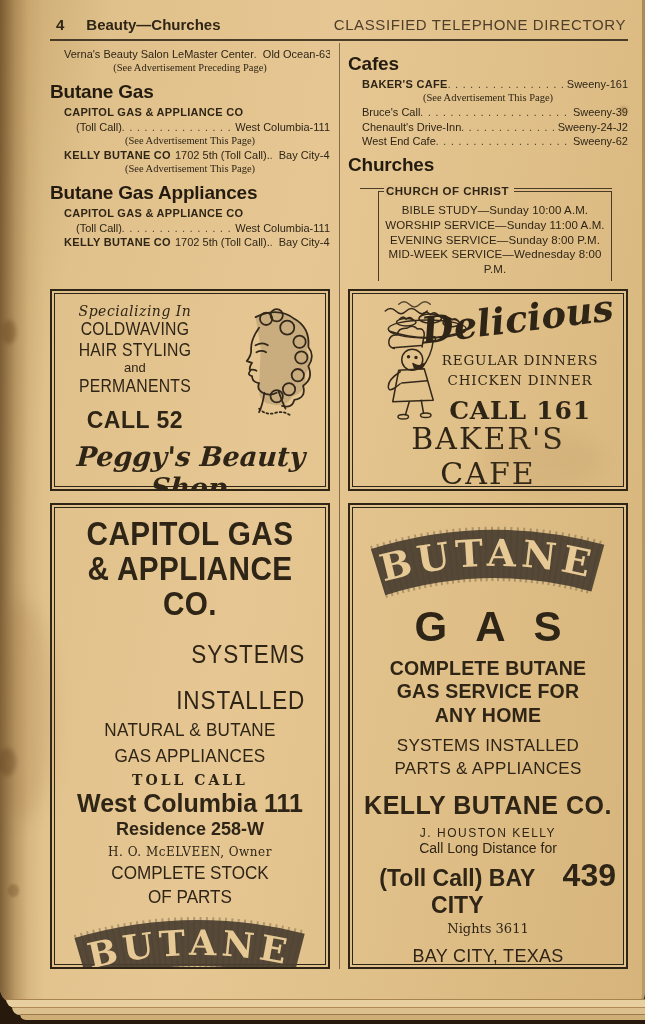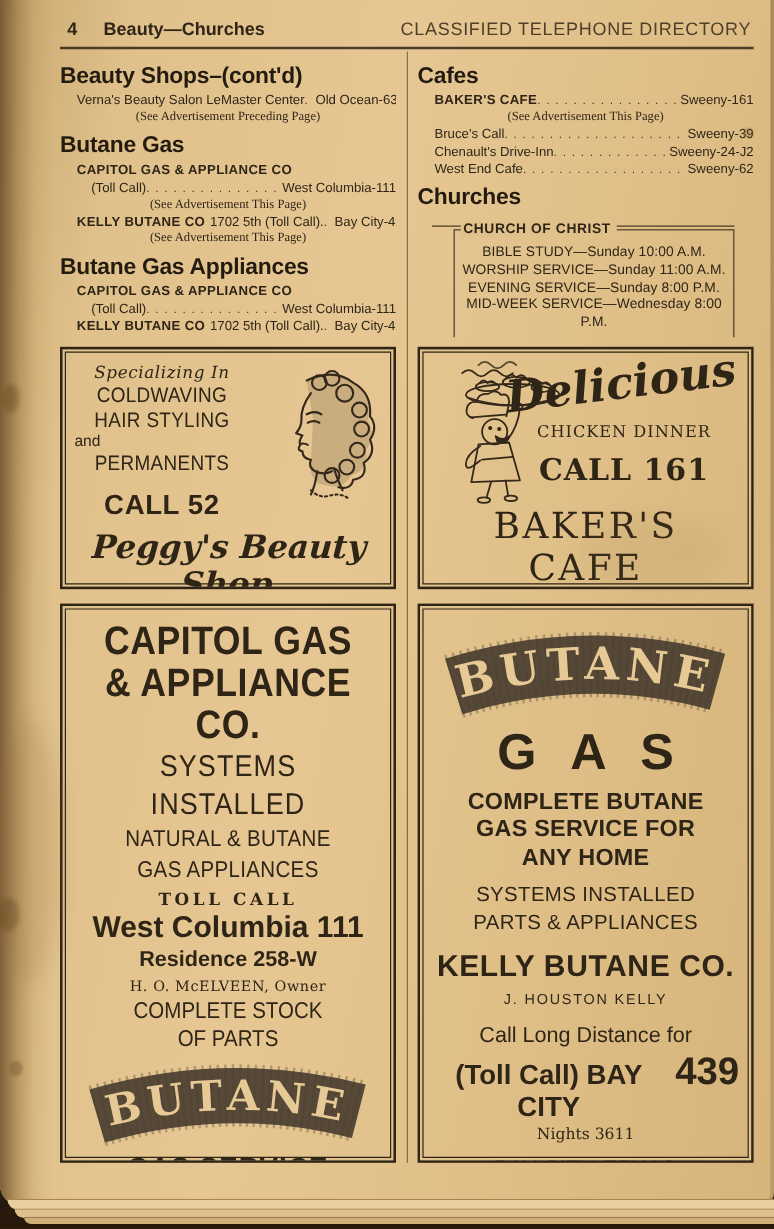--- a/index.html
+++ b/index.html
@@ -74,53 +74,53 @@
     padding:12px 10px;overflow:hidden;position:relative;}
   .row2 .ad,.ad.tall{height:466px;}
   .ad.short{height:202px;}
   .c{text-align:center;}
   .cond{display:block;transform:scaleX(.9);transform-origin:50% 50%;}
 
   
   .peggy-grid{display:grid;grid-template-columns:57% 43%;align-items:start;}
   .pg-special{font-family:"DejaVu Serif",serif;font-style:italic;font-size:14px;letter-spacing:.5px;text-align:center;}
   .pg-line{font-size:17.5px;line-height:1.18;text-align:center;letter-spacing:.3px;}
-  .pg-and{font-size:13px;text-align:left;line-height:1.2;}
+  .pg-and{font-size:13px;text-align:center;line-height:1.2;}
   .pg-call{font-weight:700;font-size:23px;text-align:center;margin-top:10px;letter-spacing:.5px;}
   .script{font-family:"DejaVu Serif",serif;font-style:italic;font-weight:700;}
   .pg-name{font-size:27px;text-align:center;margin-top:6px;transform:skewX(-4deg);}
 
   
   .bk-top{position:relative;height:118px;}
   .bk-chef{position:absolute;left:-2px;top:-4px;}
   .bk-script{position:absolute;right:2px;top:-6px;font-size:37px;transform:rotate(-7deg);}
   .bk-items{position:absolute;right:10px;top:48px;width:172px;text-align:center;
     font-family:"DejaVu Serif",serif;font-size:13.5px;line-height:1.45;letter-spacing:.8px;}
   .bk-call{font-weight:700;font-size:25px;margin-top:3px;}
   .bk-name{font-family:"DejaVu Serif",serif;font-size:30px;letter-spacing:2px;text-align:center;margin-top:0;}
 
   
   .cap-name{font-weight:700;font-size:33px;line-height:1.06;letter-spacing:.5px;}
-  .cap-sys{font-size:25px;line-height:1.1;letter-spacing:1px;margin-top:4px;}
+  .cap-sys{font-size:25px;line-height:1.1;letter-spacing:1px;margin-top:19px;text-align:right;}
   .cap-prod{font-size:19px;line-height:1.15;margin-top:4px;letter-spacing:.3px;}
   .cap-toll{font-family:"DejaVu Serif",serif;font-weight:700;font-size:14px;letter-spacing:3px;margin-top:5px;}
   .cap-phone{font-weight:700;font-size:25px;margin-top:1px;}
   .cap-res{font-weight:700;font-size:18px;margin-top:1px;}
   .cap-owner{font-family:"DejaVu Serif",serif;font-size:12px;margin-top:5px;letter-spacing:.5px;}
   .cap-stock{font-size:19px;line-height:1.15;margin-top:3px;}
   .banner{display:block;margin:2px auto 0;}
   .cap-service{font-weight:700;font-size:23px;letter-spacing:1px;margin-top:0;}
 
   
   .kl-gas{font-weight:700;font-size:42px;letter-spacing:9px;margin-top:2px;padding-left:9px;}
   .kl-offer{font-weight:700;font-size:19.5px;line-height:1.2;margin-top:6px;letter-spacing:.2px;}
   .kl-svc{font-size:17px;line-height:1.35;margin-top:8px;letter-spacing:.3px;}
   .kl-name{font-weight:700;font-size:25px;margin-top:10px;letter-spacing:.5px;}
   .kl-owner{font-size:12px;letter-spacing:1.5px;margin-top:6px;}
-  .kl-callnote{font-size:18px;margin-top:12px;}
+  .kl-callnote{font-size:14px;}
   .kl-phone{display:flex;justify-content:space-between;align-items:baseline;gap:8px;margin-top:1px;}
   .kl-phone .pfx{font-weight:700;font-size:23px;}
   .kl-phone .n{font-weight:700;font-size:32px;}
   .kl-nights{font-family:"DejaVu Serif",serif;font-size:13px;margin-top:2px;}
   .kl-city{font-size:18px;margin-top:10px;letter-spacing:.3px;}
 
   svg{display:inline-block;}
   .lineart{stroke:#33281a;stroke-width:2;fill:none;stroke-linecap:round;stroke-linejoin:round;}
 </style>
 </head>
@@ -134,21 +134,20 @@
         <span>4</span>
         <span>Beauty—Churches</span>
       </div>
       <div class="hdr-title">CLASSIFIED TELEPHONE DIRECTORY</div>
     </div>
 
     <div class="cols">
       <div class="vdiv"></div>
 
       <div class="listcol">
-        <div class="h2">Beauty Shops–(cont'd)</div>
         <div class="entry">
           <span class="nm">Verna's Beauty Salon LeMaster Center</span>
           <span class="lead"></span>
           <span class="num">Old Ocean-635</span>
         </div>
         <div class="note">(See Advertisement Preceding Page)</div>
 
         <div class="h2">Butane Gas</div>
         <div class="entry">
           <span class="nm b">CAPITOL GAS &amp; APPLIANCE CO</span>
@@ -292,20 +291,21 @@
             <path d="M46,97 Q30,107 30,117 q0,7 8,2 l8,-6"></path>
             <path d="M44,95 L78,93 L90,135 L36,137 Z"></path>
             <path d="M48,112 l34,-3"></path>
             <path d="M58,137 l-5,17"></path>
               <path d="M74,135 l3,17"></path>
             <ellipse cx="50" cy="157" rx="7" ry="3"></ellipse>
               <ellipse cx="80" cy="155" rx="7" ry="3"></ellipse>
           </svg>
           <div class="bk-script script">Delicious</div>
           <div class="bk-items">
+            <div>REGULAR DINNERS</div>
             <div>CHICKEN DINNER</div>
             <div class="bk-call">CALL 161</div>
           </div>
         </div>
         <div class="bk-name">BAKER'S CAFE</div>
 
       </div>
 
       <div class="ad tall c">
         <div class="cap-name">

